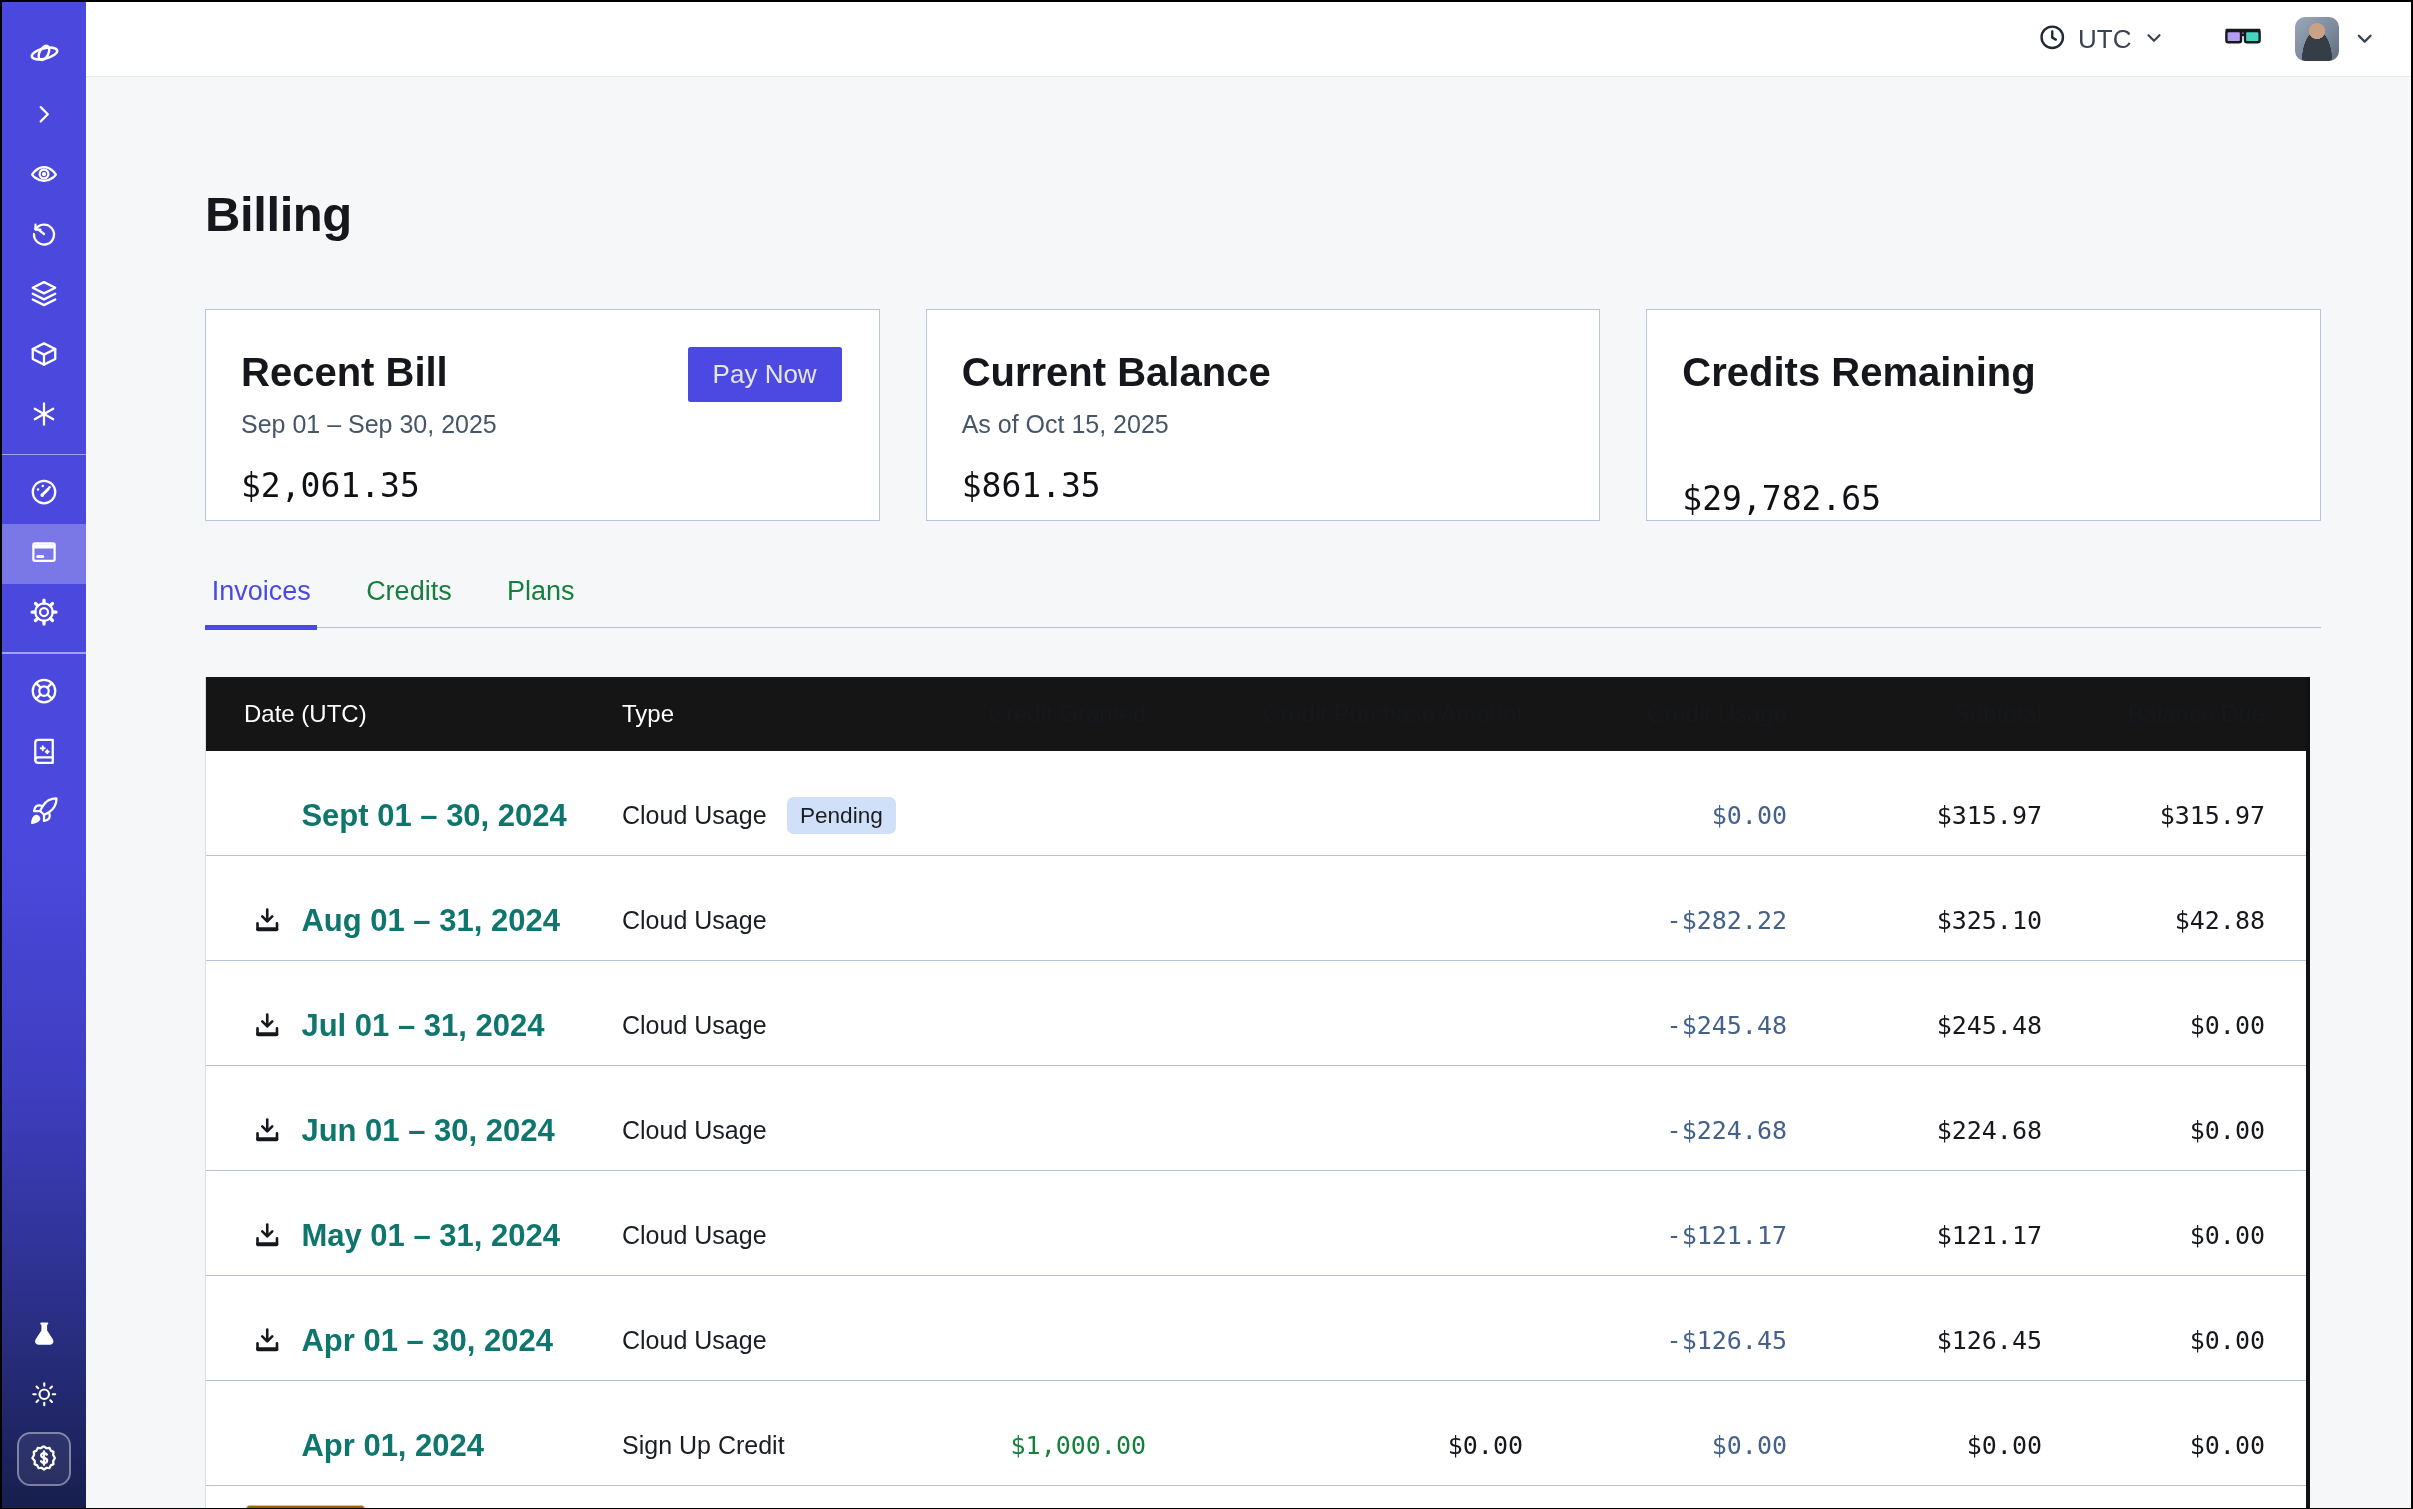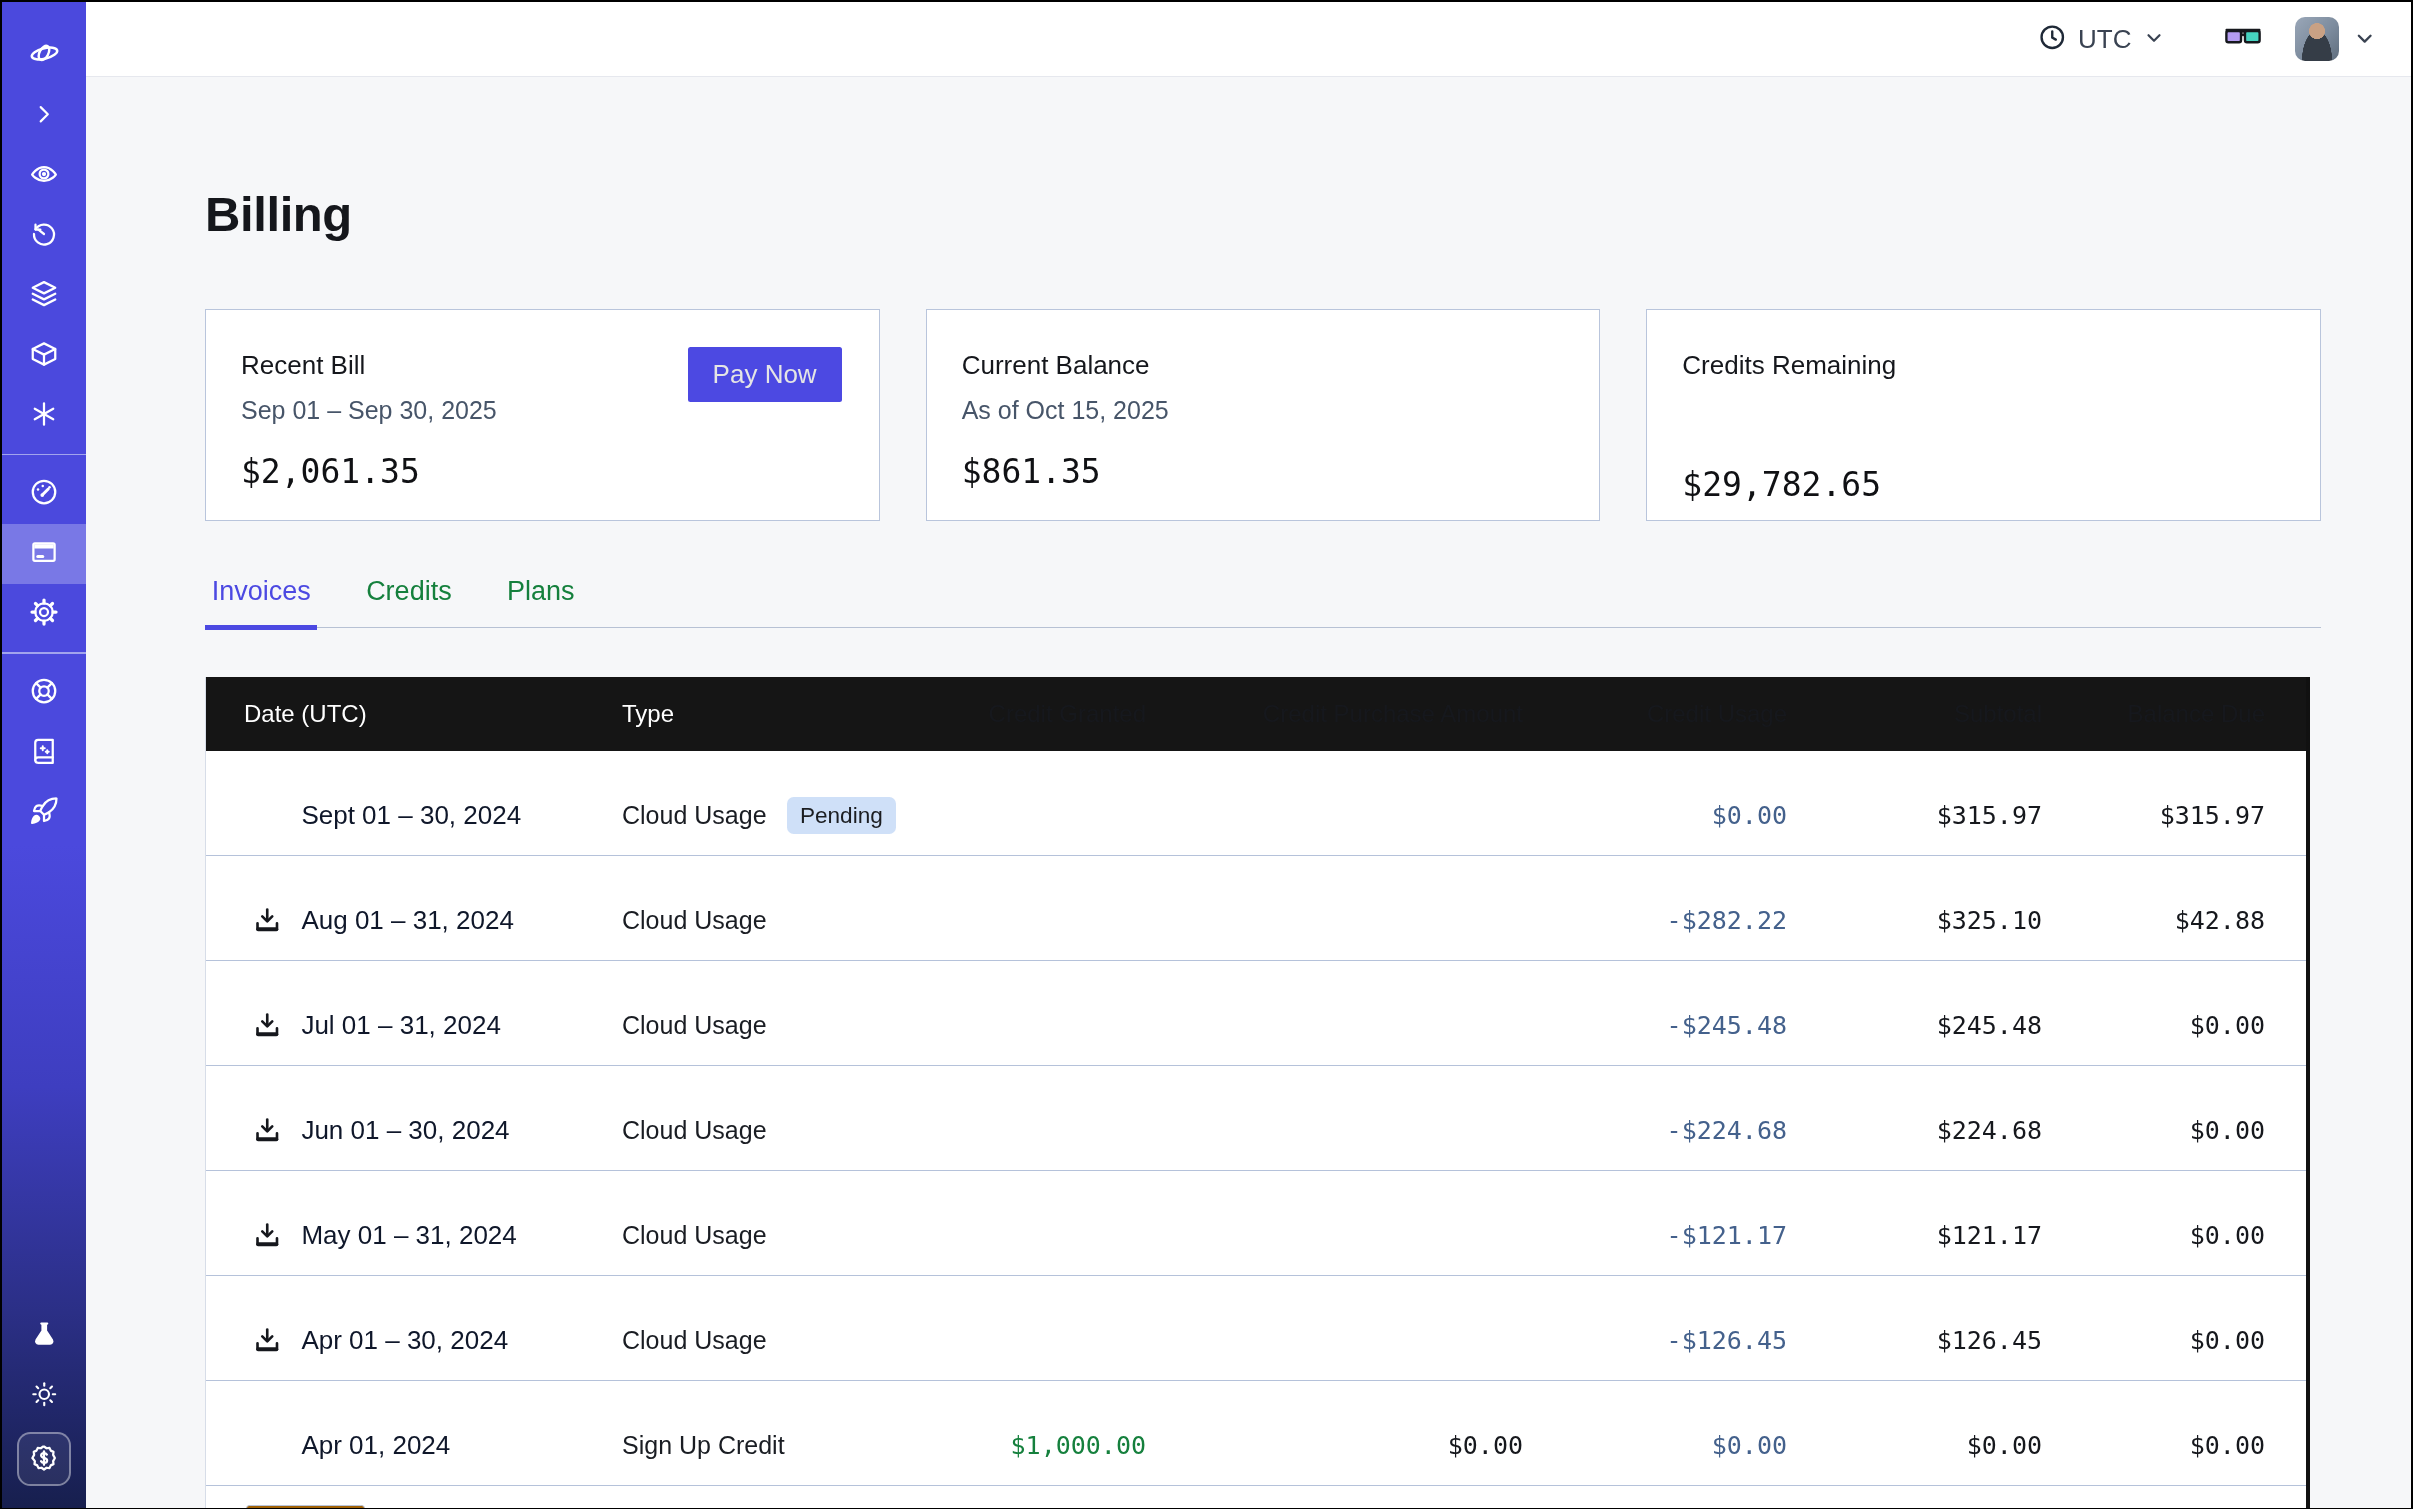--- a/index.html
+++ b/index.html
@@ -32,21 +32,21 @@
       linear-gradient(135deg,#9aa7b8 0%, #7c8b9d 55%, #5f6d7d 100%); }
   .caret { cursor:pointer; display:flex; }
 
   .content-area { flex:1; overflow:hidden; }
   .content { width:2116px; margin:0 95px 0 119px; }
   h1.page-title { margin-top:109px; font-size:49px; font-weight:600; letter-spacing:-0.4px; color:#15171c; }
 
   
   .cards { margin-top:67px; display:grid; grid-template-columns:1fr 1fr 1fr; gap:46px; }
   .card { background:#fff; border:1.7px solid var(--card-border,#b9c5dc); height:212px; position:relative; padding:40px 35px 0; }
-  .card-title { font-size:26px; font-weight:400; color:#15171c; }
+  .card-title { font-size:40px; font-weight:700; color:#15171c; }
   .card-sub { font-size:25px; color:#475569; margin-top:15px; }
   .card-amount { font-family:"DejaVu Sans Mono", monospace; font-size:33px; color:#101114; margin-top:27px; }
   .card-amount.solo { margin-top:84px; }
   .paynow { position:absolute; top:37px; right:37px; height:55px; padding:0 25px; background:var(--accent,#4c49e2);
     color:#e5e5e5; font-size:26px; font-family:"Liberation Sans", sans-serif; border:none; border-radius:2.5px; cursor:pointer; }
 
   
   .tabs { margin-top:55px; display:flex; gap:42px; border-bottom:1.7px solid #b7c1d4; }
   .tab { font-size:27px; color:#15803d; padding:0 6.7px 20px; position:relative; cursor:pointer; background:none; border:none;
     font-family:"Liberation Sans", sans-serif; }
@@ -63,21 +63,21 @@
   .c0 { padding-left:45px; display:flex; align-items:center; }
   .th.c0 { padding-left:38px; }
   .c1 { padding-left:33px; display:flex; align-items:center; }
   .num { text-align:right; font-family:"DejaVu Sans Mono", monospace; font-size:25px; color:#16181d; }
   .th.num { font-family:"Liberation Sans", sans-serif; font-size:24px; }
   .c6 { padding-right:46px; }
   .usage { color:var(--credit-usage,#44618c); }
   .green { color:var(--credit-granted,#15803d); }
   .dl-slot { width:32px; margin-right:18.4px; display:flex; align-items:center; justify-content:center; flex:0 0 32px; }
   .dl-slot svg { cursor:pointer; }
-  .date-text { font-size:26px; color:#0f172a; }
+  .date-text { font-size:31px; color:#0f766e;font-weight:bold; }
   .type-text { font-size:25px; color:#1a1d23; }
   .badge { margin-left:20px; background:var(--badge-bg,#cfe0f8); color:#1b1d21; font-size:22.6px; padding:5.9px 13.4px; border-radius:6.7px; }
 
   
   .pager { height:92px; display:flex; align-items:center; padding:0 46px 0 40px; }
   .page-size { width:119px; height:55px; border:1.7px solid #b9c5dc; border-radius:3.3px; background:#a16207;
     display:flex; align-items:center; justify-content:center; gap:13.4px; cursor:pointer; }
   .page-size span { font-size:26px; color:#111; }
   .pager-arrows { margin-left:auto; display:flex; gap:52px; }
   .arrow-btn { background:none; border:none; cursor:pointer; display:flex; padding:0; }

